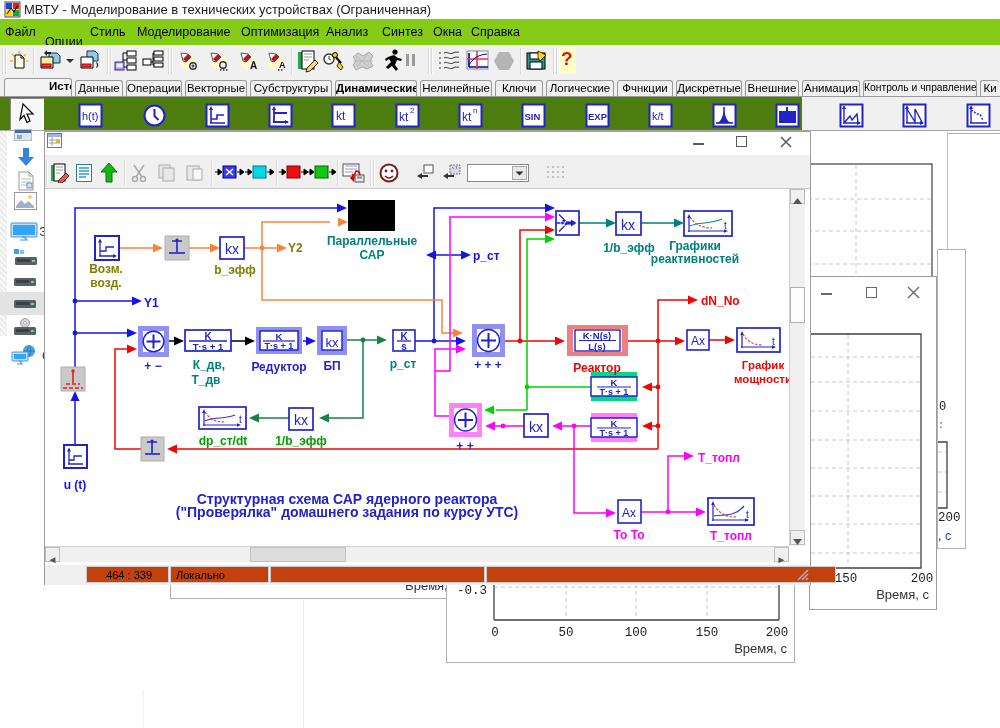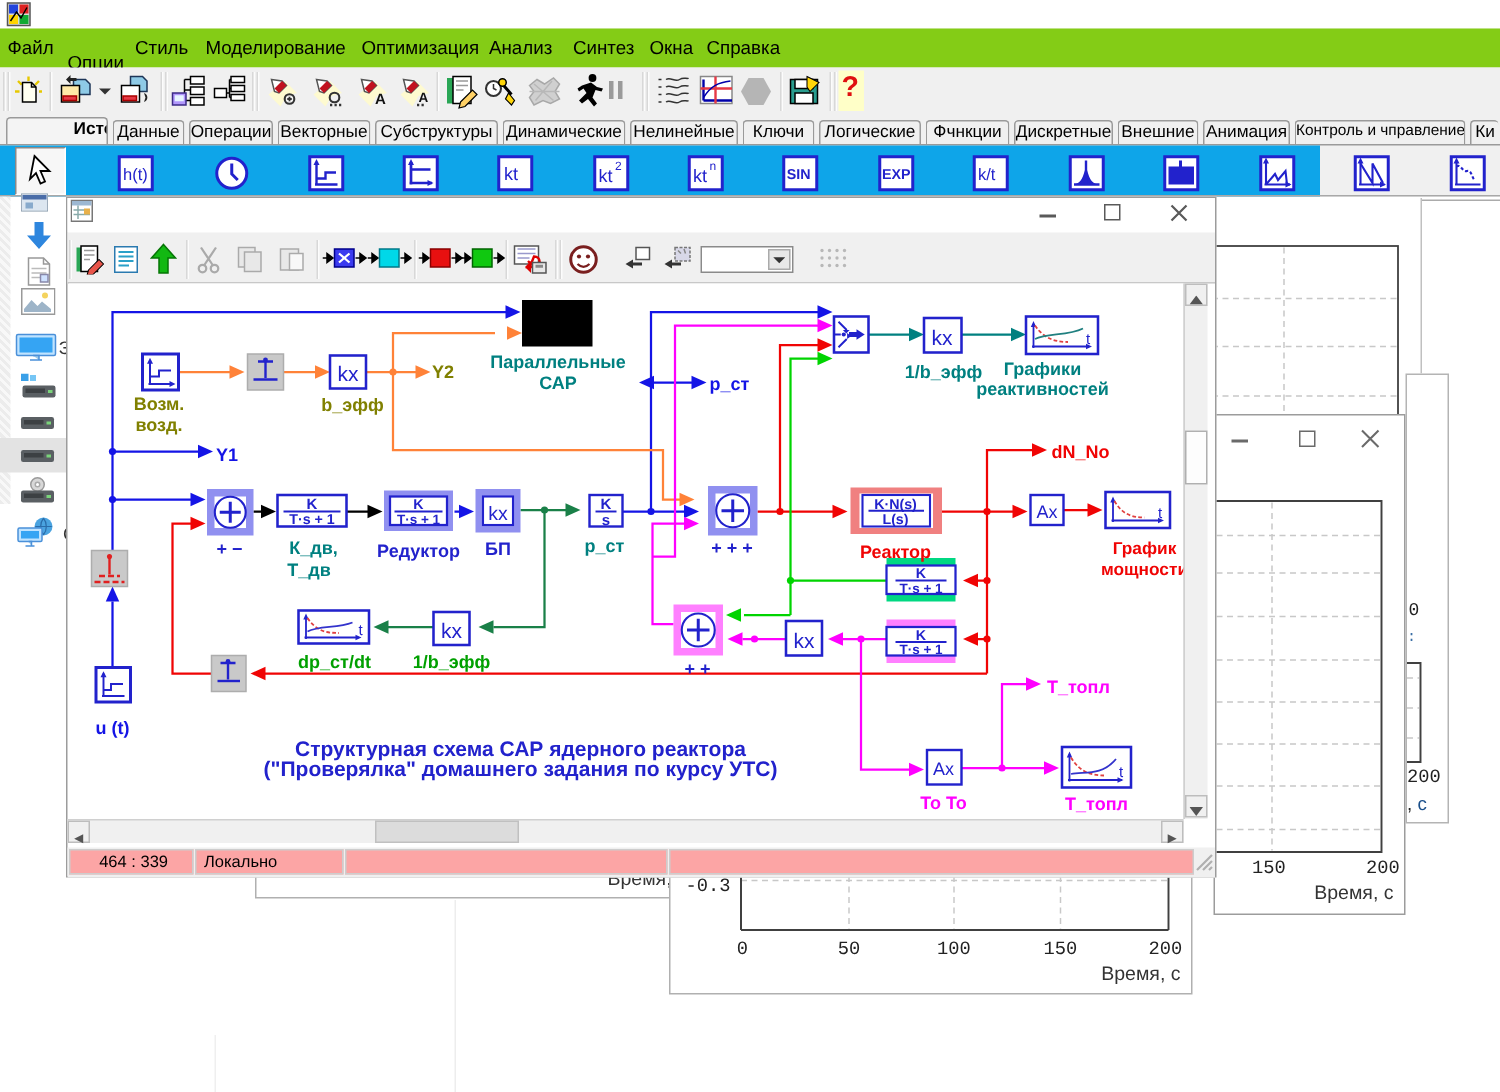--- a/index.html
+++ b/index.html
@@ -11,33 +11,33 @@
 #titlebar{position:absolute;left:0;top:0;width:1000px;height:19px;background:#ffffff;}
 #titlebar .ttext{position:absolute;left:24px;top:2px;font-size:13px;color:#1a1a1a;}
 #menubar{position:absolute;left:0;top:19px;width:1000px;height:26px;background:#84cc16;}
 #menubar span{position:absolute;top:6px;font-size:12.5px;color:#000;}
 #toolbar1{position:absolute;left:0;top:45px;width:1000px;height:33px;background:#f0f0f0;}
 .tsep{position:absolute;top:3px;width:2px;height:26px;border-left:1px solid #d8d8d8;border-right:1px solid #fcfcfc;}
 #tabrow{position:absolute;left:0;top:78px;width:1000px;height:18px;background:#f0f0f0;}
 .tab{position:absolute;top:2px;height:16px;border:1px solid #9a9a9a;border-bottom:none;border-radius:3px 3px 0 0;background:#f0f0f0;font-size:11.5px;color:#000;text-align:center;padding-top:1px;white-space:nowrap;overflow:hidden;}
 .tab.act{top:0;height:18px;background:#f4f4f4;font-weight:bold;z-index:2;}
 #tabline{position:absolute;left:0;top:96px;width:1000px;height:1px;background:#9a9a9a;}
-#palette{position:absolute;left:0;top:97px;width:880px;height:34px;background:#0ea5e9;}
+#palette{position:absolute;left:0;top:97px;width:802px;height:34px;background:#4d7c0f;}
 .pblock{position:absolute;top:6px;}
 
 .win{position:absolute;background:#fff;border:1px solid #9c9c9c;}
 
 #dwin{left:44px;top:131px;width:767px;height:454px;}
 #dtitle{position:absolute;left:0;top:0;width:765px;height:23px;background:#fff;}
 #dtoolbar{position:absolute;left:0;top:23px;width:765px;height:34px;background:#f0f0f0;border-bottom:1px solid #c8c8c8;}
 #dcanvas{position:absolute;left:1px;top:57px;width:744px;height:357px;background:#fff;border-right:1px solid #c0c0c0;}
 .sbar{position:absolute;background:#f0f0f0;}
 .sbtn{position:absolute;background:#f0f0f0;border:1px solid #bdbdbd;color:#555;text-align:center;}
 #dstatus{position:absolute;left:0;top:433px;width:765px;height:20px;background:#f0f0f0;font-size:11px;color:#000;}
-.spanel{position:absolute;top:1px;height:17px;border:1px solid #cdcdcd;background:#fca5a5;}
+.spanel{position:absolute;top:1px;height:17px;border:1px solid #cdcdcd;background:#c2410c;margin-left:40px;}
 
 .mono{font-family:"Liberation Mono",monospace;}
 </style></head>
 <body>
 <div id="page">
 
 <div class="abs" style="left:948px;top:133px;width:52px;height:1px;background:#ababab;"></div>
 <div class="win" id="winA" style="left:407px;top:132px;width:541px;height:117px;border:none;border-right:1px solid #c0c0c0;"></div>
 <svg class="abs" style="left:807px;top:132px;" width="141" height="144" viewBox="807 132 141 144">
   <rect x="790" y="164" width="142" height="200" fill="#fff" stroke="#404040" stroke-width="1.2"></rect>
@@ -99,20 +99,21 @@
 <div id="apptop">
   <div id="titlebar">
     <svg class="abs" style="left:4px;top:1px;" width="17" height="17" viewBox="0 0 17 17">
           <rect x="1" y="1" width="15" height="15" fill="#d8d8d8" stroke="#555"></rect>
           <rect x="2" y="2" width="6" height="6" fill="#2244dd"></rect>
           <rect x="9" y="2" width="6" height="6" fill="#dd2222"></rect>
           <rect x="2" y="9" width="6" height="6" fill="#ffd400"></rect>
           <rect x="9" y="9" width="6" height="6" fill="#11aa33"></rect>
           <path d="M3 13l4-6 3 4 4-7" stroke="#000" fill="none"></path>
         </svg>
+    <div class="ttext">МВТУ - Моделирование в технических устройствах (Ограниченная)</div>
   </div>
   <div id="menubar">
     <span style="left:5px;">Файл</span>
     <span style="left:45px;margin-top:10px;">Опции</span>
     <span style="left:90px;">Стиль</span>
     <span style="left:137px;">Моделирование</span>
     <span style="left:241px;">Оптимизация</span>
     <span style="left:326px;">Анализ</span>
     <span style="left:382px;">Синтез</span>
     <span style="left:433px;">Окна</span>
@@ -246,21 +247,21 @@
         <div class="tsep" style="left:556px;"></div>
     <div class="abs" style="left:559px;top:2px;width:17px;height:27px;background:#ffffc8;"></div>
     <div class="abs" style="left:561px;top:3px;font-size:19px;font-weight:bold;color:#e01010;">?</div>
   </div>
   <div id="tabrow">
     <div class="tab act" style="left:4px;width:68px;padding-left:44px;">Источники</div>
     <div class="tab" style="left:75px;width:48px;">Данные</div>
     <div class="tab" style="left:126px;width:56px;">Операции</div>
     <div class="tab" style="left:185px;width:62px;">Векторные</div>
     <div class="tab" style="left:250px;width:82px;">Субструктуры</div>
-    <div class="tab" style="left:335px;width:82px;">Динамические</div>
+    <div class="tab" style="left:335px;width:82px;font-weight:bold;">Динамические</div>
     <div class="tab" style="left:420px;width:72px;">Нелинейные</div>
     <div class="tab" style="left:495px;width:48px;">Ключи</div>
     <div class="tab" style="left:546px;width:68px;">Логические</div>
     <div class="tab" style="left:617px;width:56px;">Фчнкции</div>
     <div class="tab" style="left:676px;width:66px;">Дискретные</div>
     <div class="tab" style="left:745px;width:54px;text-align:center;">Внешние</div>
     <div class="tab" style="left:802px;width:58px;">Анимация</div>
     <div class="tab" style="left:863px;width:114px;font-size:10.3px;">Контроль и чправление</div>
     <div class="tab" style="left:980px;width:19px;border-right:none;">Ки</div>
   </div>

